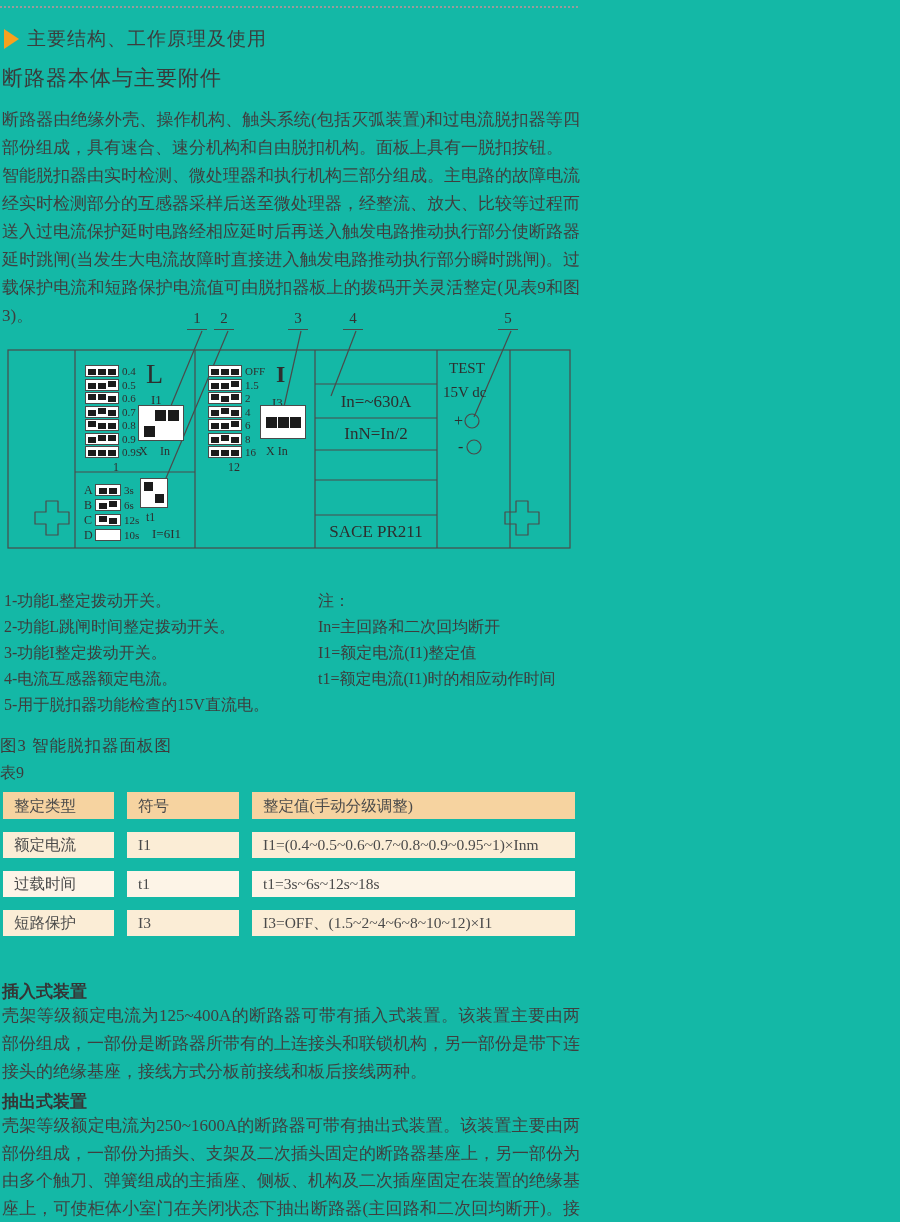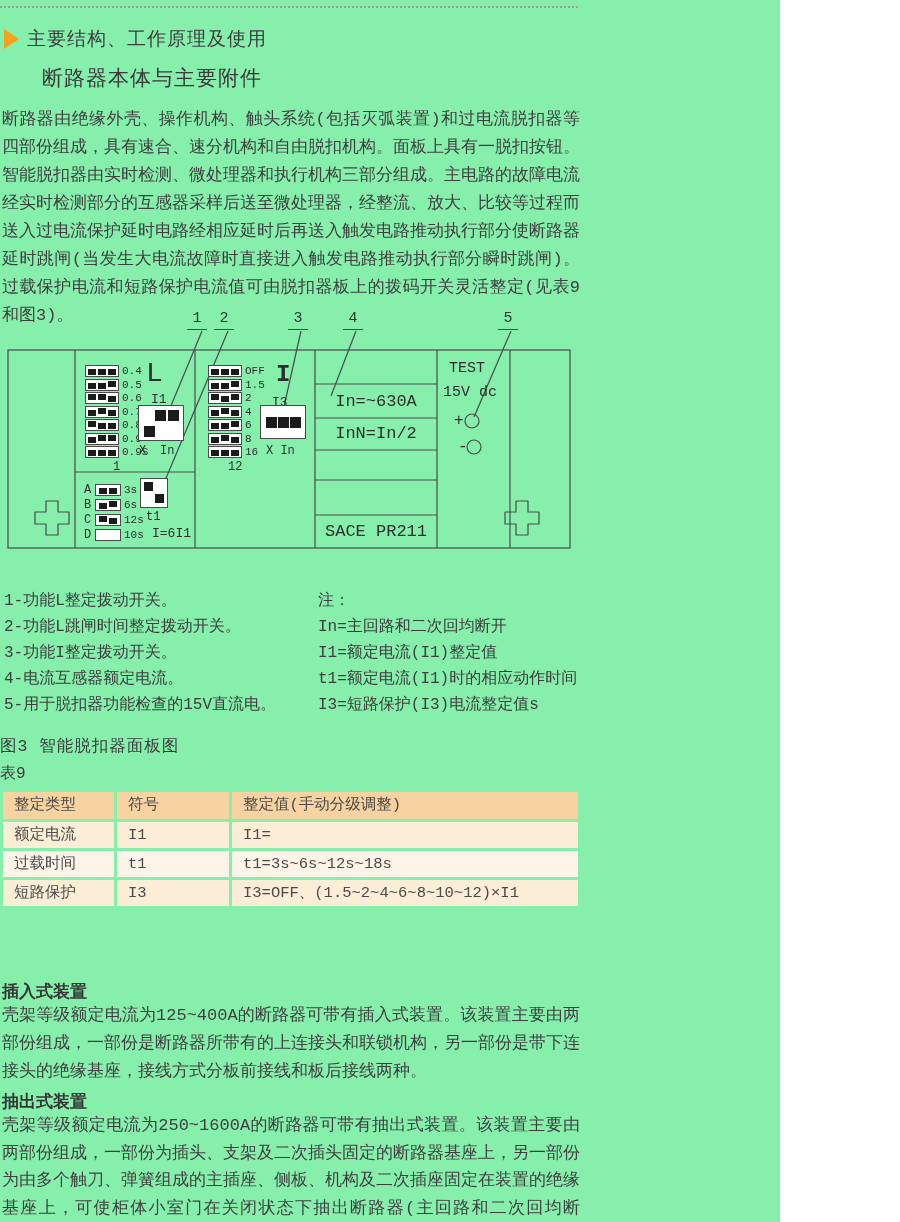--- a/index.html
+++ b/index.html
@@ -1,22 +1,22 @@
 <!DOCTYPE html>
 <html><head>
 <meta charset="utf-8">
 <style>
   html,body{margin:0;padding:0;background:#fff;}
-  .page{position:relative;width:780px;height:1222px;background:#86efac;overflow:hidden;
-        font-family:Liberation Mono, monospace;color:#3f3f3f;}
+  .page{position:relative;width:900px;height:1222px;background:#14b8a6;overflow:hidden;
+        font-family:Liberation Serif, serif;color:#3f3f3f;}
   .dotline{position:absolute;top:6px;left:0;width:578px;height:0;border-top:2px dotted #9b9b9b;}
   .hdr{position:absolute;top:26px;left:4px;display:flex;align-items:center;gap:8px;}
   .arrow{width:0;height:0;border-left:15px solid #f7a11e;border-top:10px solid transparent;border-bottom:10px solid transparent;}
   .hdr-title{font-size:19px;color:#3c3c3c;letter-spacing:1px;}
-  .sec-title{position:absolute;left:2px;font-size:21px;color:#3a3a3a;letter-spacing:1px;margin-left:40px;}
+  .sec-title{position:absolute;left:2px;font-size:21px;color:#3a3a3a;letter-spacing:1px;}
   .para{position:absolute;left:2px;width:578px;font-size:17px;line-height:28px;text-align:justify;color:#3f3f3f;}
   
   .diagram{position:absolute;top:308px;left:0;width:578px;height:252px;color:#333;}
   .dsvg{position:absolute;left:0;top:0;}
   .callout{position:absolute;top:2px;width:20px;text-align:center;font-size:15px;color:#333;
            border-bottom:1.2px solid #4a4a4a;padding-bottom:2px;}
   .bank{position:absolute;}
   .srow{display:flex;align-items:center;height:12px;margin-bottom:1.5px;}
   .swrow{box-sizing:border-box;width:34px;height:12px;border:1px solid #4a4a4a;display:flex;
          justify-content:center;gap:2px;padding:1px;background:#fff;}
@@ -28,21 +28,21 @@
   .dbox{position:absolute;box-sizing:border-box;border:1.3px solid #4a4a4a;background:#fff;}
   .bsq{position:absolute;width:11px;height:11px;background:#1b1b1b;}
   .dtext{position:absolute;white-space:nowrap;color:#2e2e2e;}
   .cell{position:absolute;left:316px;width:120px;text-align:center;font-size:17px;color:#2e2e2e;}
   
   .legend{position:absolute;top:588px;left:4px;width:578px;font-size:16px;line-height:26px;color:#3d3d3d;}
   .legend .rcol{position:absolute;left:314px;top:0;}
   .caption{position:absolute;top:735px;left:0;width:578px;text-align:left;font-size:16.5px;color:#3c3c3c;letter-spacing:1px;}
   .tbl-tag{position:absolute;top:763px;left:0;width:575px;text-align:left;font-size:16px;color:#3c3c3c;}
   .tbl{position:absolute;top:792px;left:3px;width:572px;display:grid;grid-template-columns:111px 112px 1fr;
-       gap:3px;font-size:15.5px;color:#4a4a4a;}
+       gap:13px;font-size:15.5px;color:#4a4a4a;}
   .tbl .th{background:#f6d3a0;height:27px;line-height:27px;padding-left:11px;}
   .tbl .td{height:26px;line-height:26px;padding-left:11px;}
   .tbl .ra{background:#fbedd6;}
   .tbl .rb{background:#fdf4e7;}
   .sub-title{position:absolute;left:2px;font-size:17px;font-weight:bold;color:#353535;}
 </style>
 </head>
 <body>
 
 <div class="page">
@@ -283,21 +283,20 @@
     <div>1-功能L整定拨动开关。</div>
     <div>2-功能L跳闸时间整定拨动开关。</div>
     <div>3-功能I整定拨动开关。</div>
     <div>4-电流互感器额定电流。</div>
     <div>5-用于脱扣器功能检查的15V直流电。</div>
     <div class="rcol">
       <div>注：</div>
       <div>In=主回路和二次回均断开</div>
       <div>I1=额定电流(I1)整定值</div>
       <div>t1=额定电流(I1)时的相应动作时间</div>
-      <div>I3=短路保护(I3)电流整定值s</div>
     </div>
   </div>
 
   <div class="caption">图3  智能脱扣器面板图</div>
   <div class="tbl-tag">表9</div>
 
   <div class="tbl">
     <div class="th">整定类型</div>
     <div class="th">符号</div>
     <div class="th">整定值(手动分级调整)</div>

